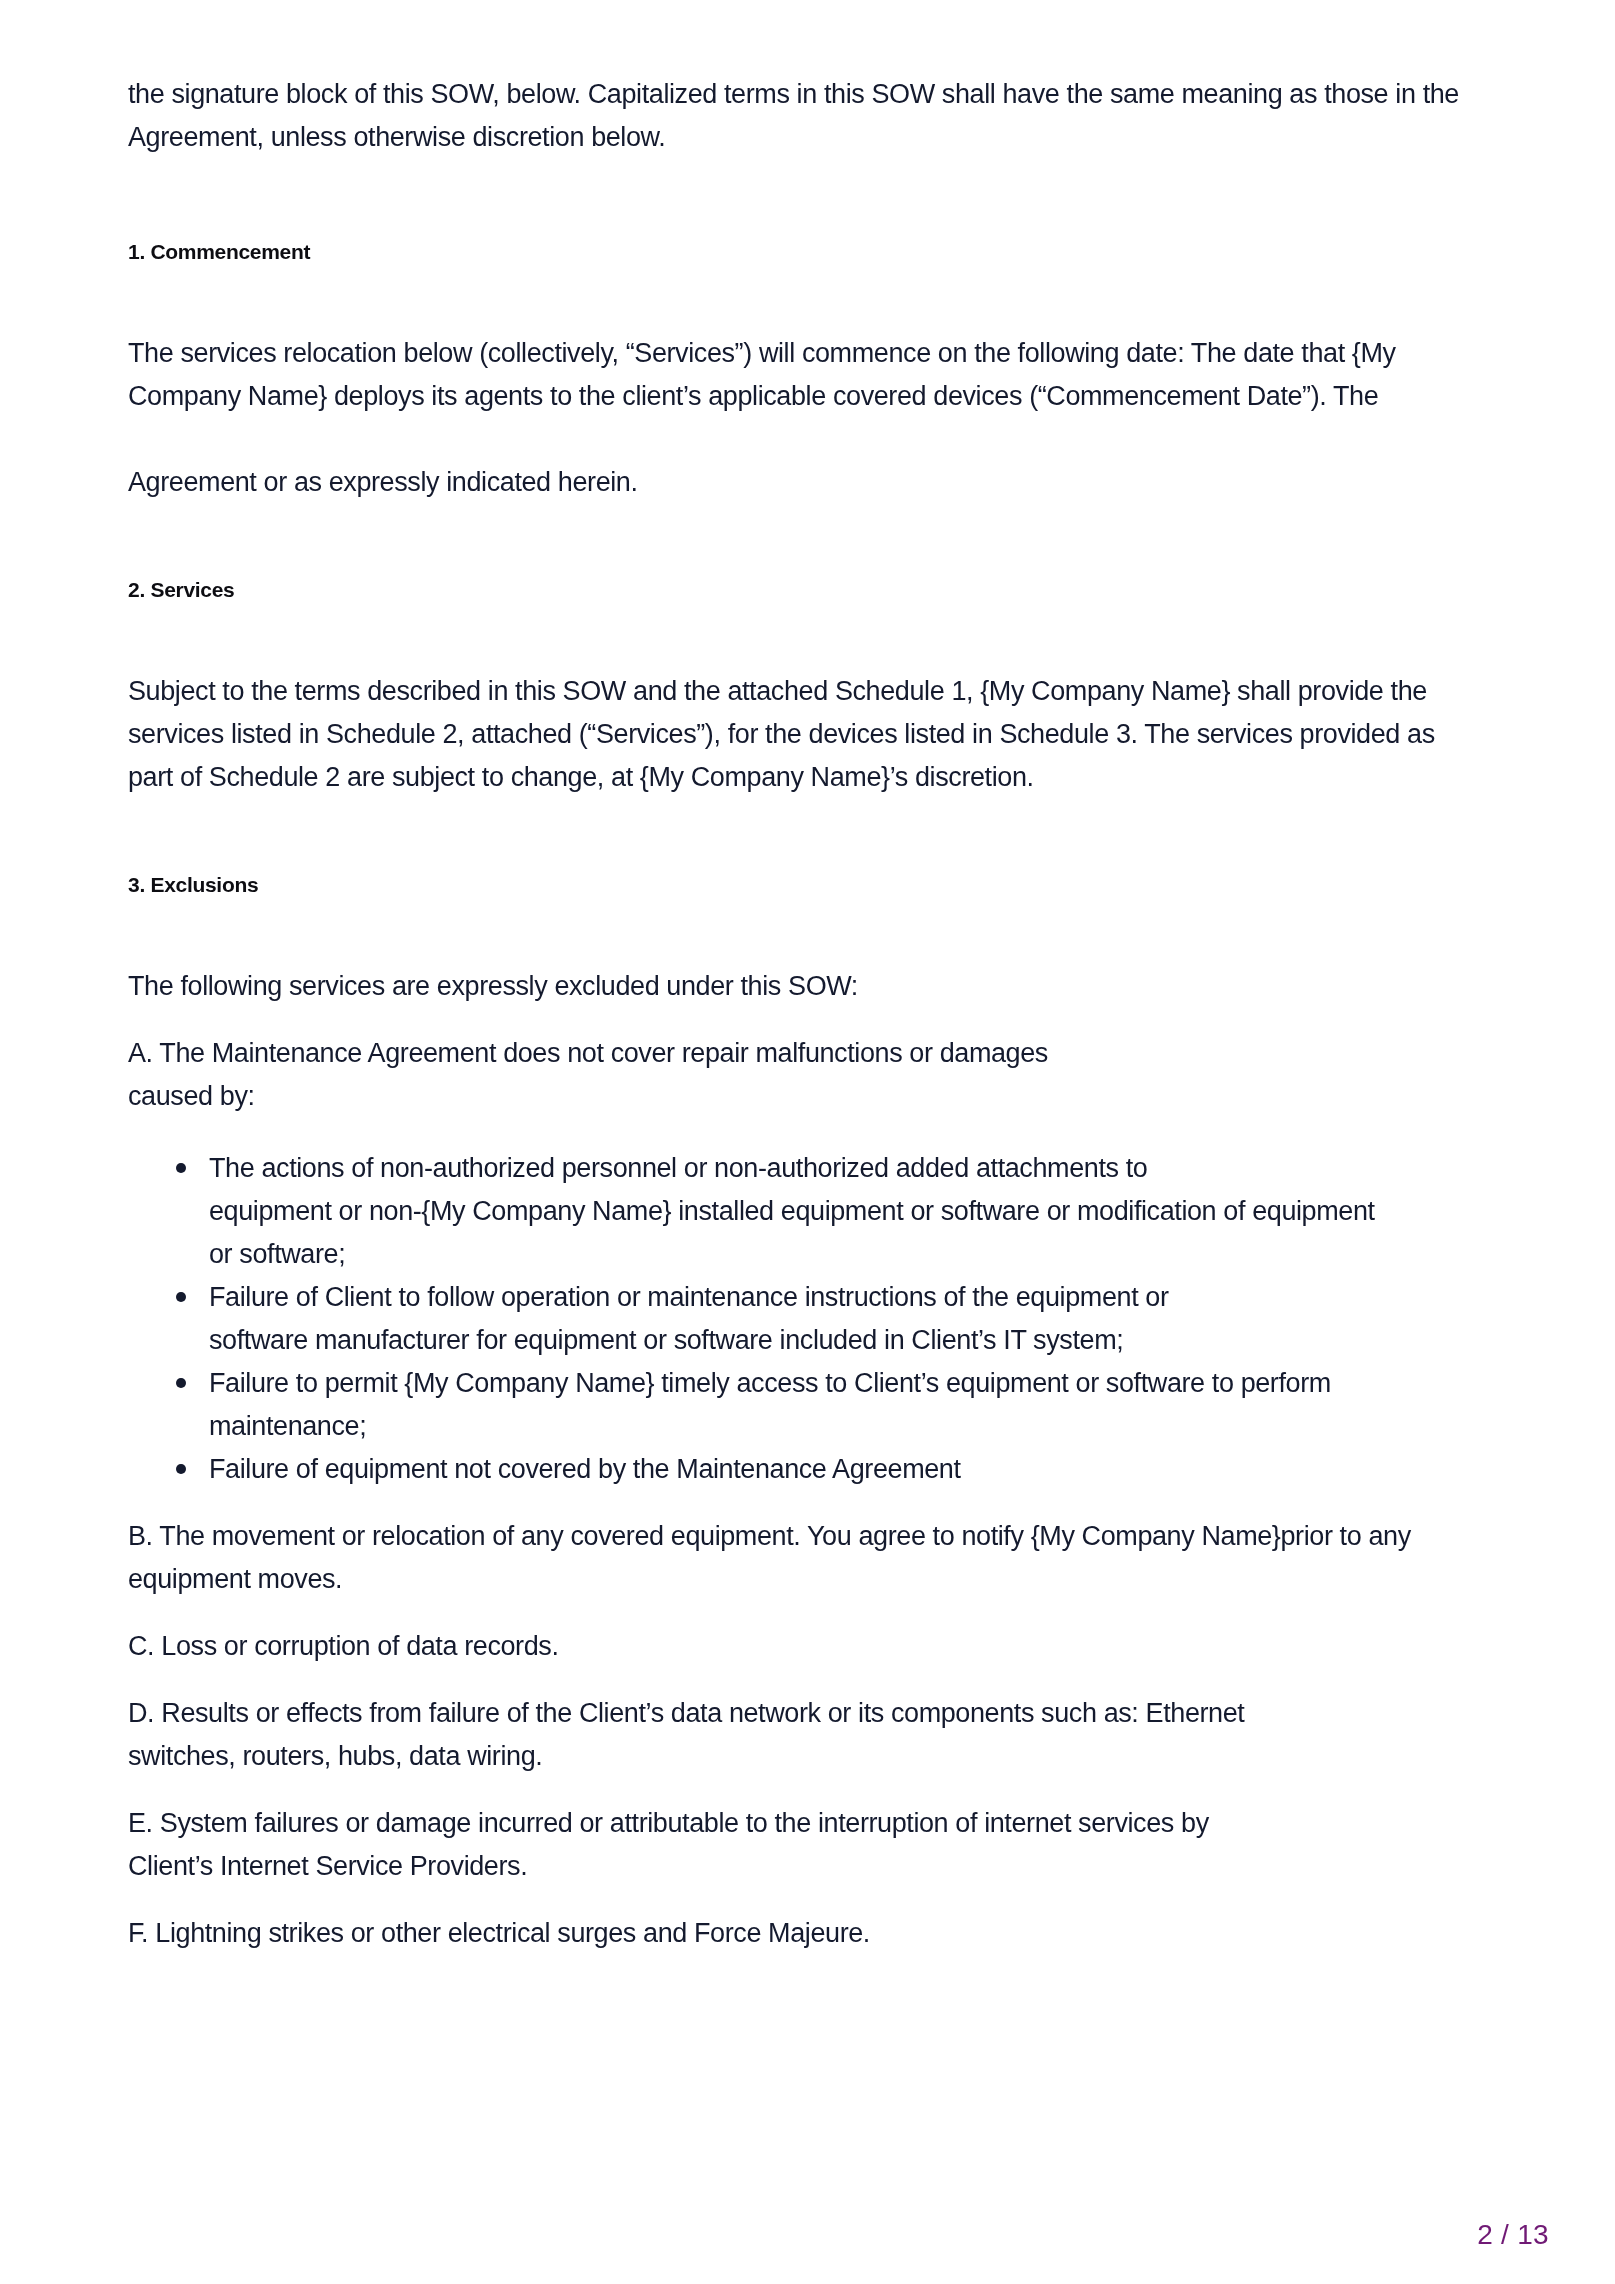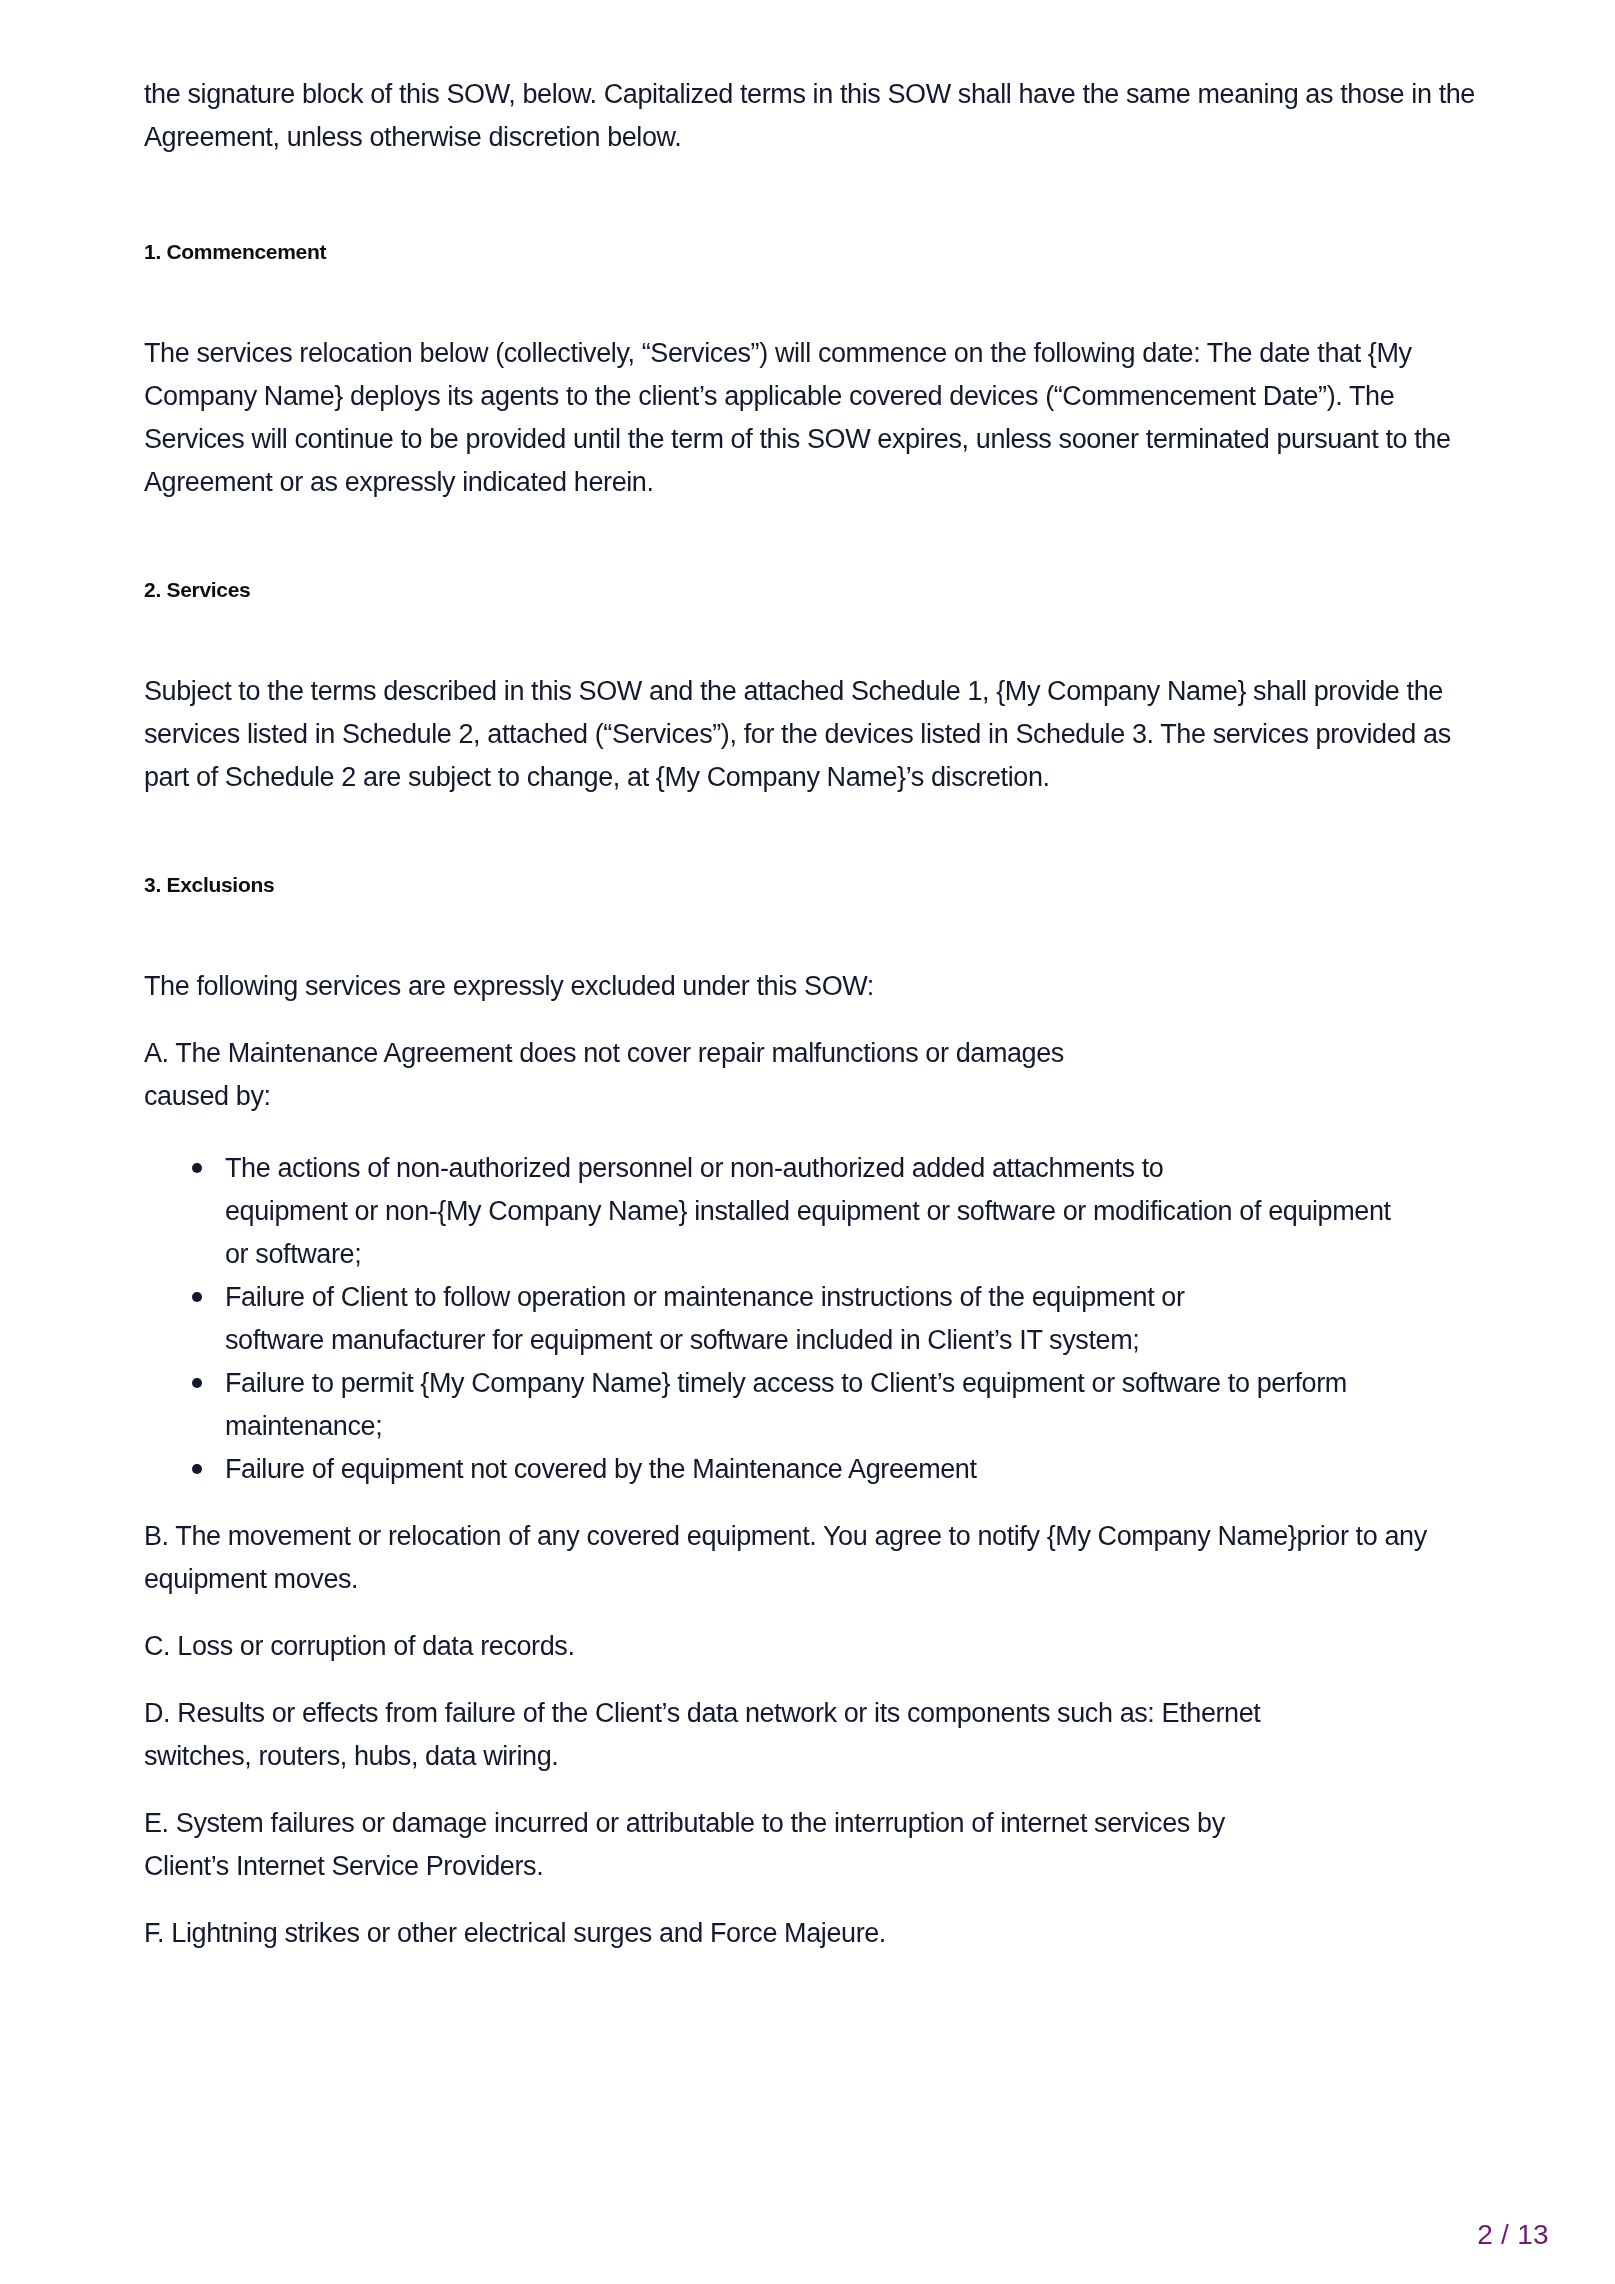--- a/index.html
+++ b/index.html
@@ -10,21 +10,21 @@
   body {
     width: 1616px;
     height: 2284px;
     position: relative;
     overflow: hidden;
     font-family: "Liberation Sans", "DejaVu Sans", sans-serif;
     color: #141a2e;
   }
   .page {
     position: absolute;
-    left: 144px;
+    left: 128px;
     top: 73px;
     width: 1356px;
   }
   p {
     margin: 0;
     font-size: 27px;
     line-height: 43px;
     letter-spacing: -0.4px;
   }
   h2 {
@@ -77,21 +77,21 @@
 
   <p class="intro">
     <span>the signature block of this SOW, below. Capitalized terms in this SOW shall have the same meaning as those in the</span><br>
     <span>Agreement, unless otherwise discretion below.</span>
   </p>
 
   <h2 class="h-commence">1. Commencement</h2>
   <p class="sec-body">
     <span>The services relocation below (collectively, “Services”) will commence on the following date: The date that {My</span><br>
     <span>Company Name}  deploys its agents to the client’s applicable covered devices (“Commencement Date”). The</span><br>
-    <span>Services will continue to be provided until the term of this SOW expires, unless sooner terminated pursuant to the</span><br>
+    <br>
     <span>Agreement or as expressly indicated herein.</span>
   </p>
 
   <h2 class="h-after">2. Services</h2>
   <p class="sec-body">
     <span>Subject to the terms described in this SOW and the attached Schedule 1, {My Company Name} shall provide the</span><br>
     <span>services listed in Schedule 2, attached (“Services”), for the devices listed in Schedule 3. The services provided as</span><br>
     <span>part of Schedule 2 are subject to change, at {My Company Name}’s discretion.</span>
   </p>
 

